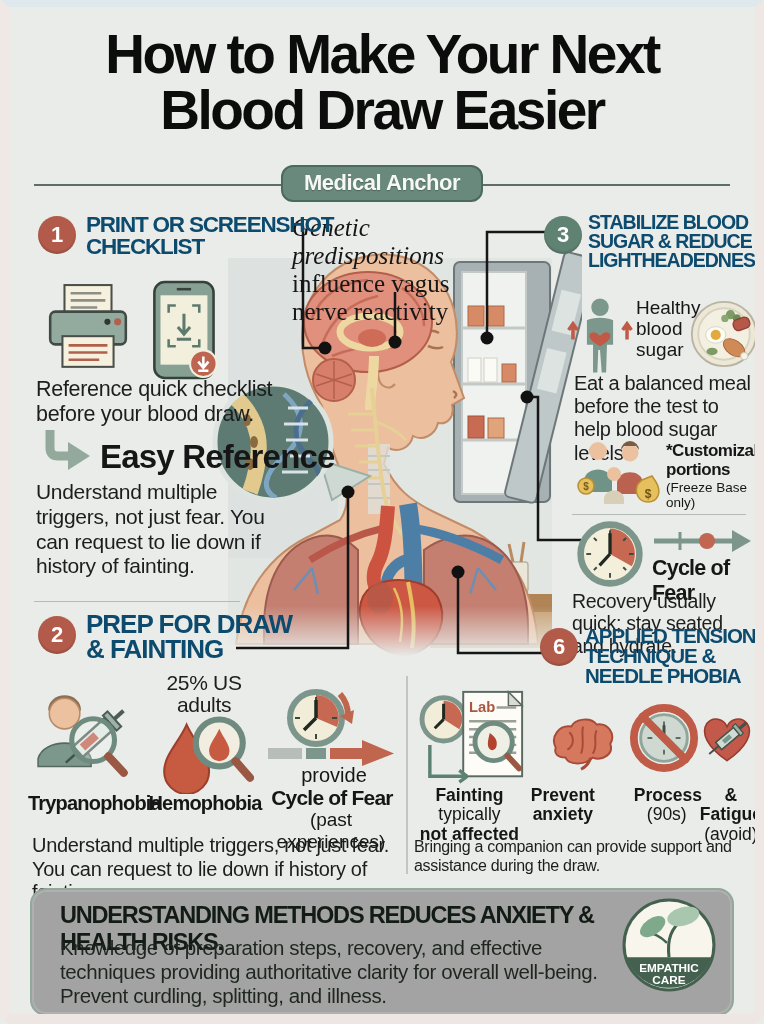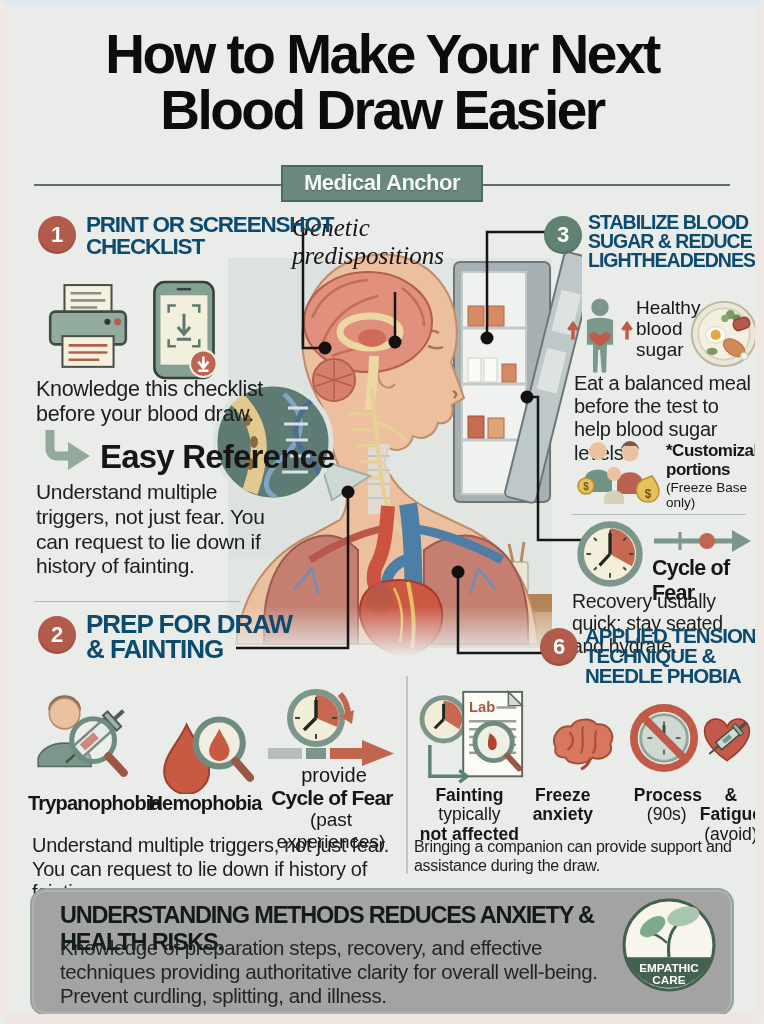--- a/index.html
+++ b/index.html
@@ -11,21 +11,21 @@
   .frame{position:absolute;inset:0;pointer-events:none;z-index:50;
     border-left:9px solid #f0e8e4;border-right:9px solid #efe7e3;
     border-bottom:10px solid #eee6e2;border-top:7px solid #dfe8ec;
     border-radius:4px 4px 14px 14px;}
   .abs{position:absolute;}
   
   .title{top:26px;left:0;width:764px;text-align:center;
     font-weight:700;font-size:55px;line-height:1.02;letter-spacing:-2.5px;color:#0c0c0c;}
   .hline{top:184px;left:34px;width:696px;height:2px;background:#5b6f64;}
   .badge{top:165px;left:281px;width:202px;height:37px;background:#68897c;
-    border:2px solid #4b6a5e;border-radius:0;box-sizing:border-box;
+    border:2px solid #4b6a5e;border-radius:12px;box-sizing:border-box;
     color:#f6f8f5;font-weight:700;font-size:22px;text-align:center;line-height:32px;
     letter-spacing:-0.5px;text-shadow:0 1px 1px rgba(0,0,0,.25);z-index:3;}
   
   .numcirc{width:38px;height:38px;border-radius:50%;color:#fff;font-weight:700;
     font-size:22px;text-align:center;line-height:38px;z-index:3;
     box-shadow:inset 0 -2px 2px rgba(0,0,0,.15);}
   .red{background:#b25b4a;} .grn{background:#5f8273;}
   .sechead{font-weight:700;color:#0c4a6e;line-height:0.98;letter-spacing:-1px;z-index:3;}
   .body{color:#1d1d1d;letter-spacing:-0.3px;z-index:3;}
   .bold{font-weight:700;}
@@ -171,20 +171,21 @@
         <circle cx="223" cy="144" r="6.5"></circle>
       <circle cx="315" cy="140" r="6.5"></circle>
         <circle cx="355" cy="199" r="6.5"></circle>
       <circle cx="176" cy="294" r="6.5"></circle>
         <circle cx="286" cy="374" r="6.5"></circle>
     </g>
   </svg>
 
   <div class="abs z3" style="left:292px;top:214px;width:196px;line-height:1.12;font-size:25px;font-family:Liberation Serif, serif;">
     <span style="display:block;font-style:italic;">Genetic predispositions</span>
+    <span>influence vagus nerve reactivity</span>
   </div>
 
   <div class="abs numcirc red" style="left:38px;top:216px;">1</div>
   <div class="abs sechead" style="left:86px;top:214px;width:256px;font-size:22.5px;letter-spacing:-1.2px;">PRINT OR SCREENSHOT CHECKLIST</div>
 
   <svg class="abs z3" style="left:42px;top:283px;" width="92" height="90" viewBox="0 0 90 88">
     <rect x="22" y="2" width="46" height="30" fill="#f6f1de" stroke="#4a4f49" stroke-width="2"></rect>
     <path d="M28,10 h30 M28,17 h34 M28,24 h26" stroke="#8b8f86" stroke-width="2.5"></path>
     <rect x="8" y="28" width="74" height="32" rx="5" fill="#93aa9e" stroke="#414a44" stroke-width="2.5"></rect>
     <circle cx="64" cy="38" r="3" fill="#2f3732"></circle>
@@ -196,21 +197,21 @@
   <svg class="abs z3" style="left:152px;top:280px;" width="68" height="102" viewBox="0 0 66 100">
     <rect x="2" y="2" width="58" height="94" rx="10" fill="#86a094" stroke="#37413b" stroke-width="2.5"></rect>
     <line x1="24" y1="9" x2="38" y2="9" stroke="#37413b" stroke-width="2.5"></line>
     <rect x="8" y="15" width="46" height="68" fill="#f3efdd"></rect>
     <path d="M16,32 v-7 h7 M39,25 h7 v7 M46,58 v7 h-7 M23,65 h-7 v-7" stroke="#5d7a6e" stroke-width="2.5" fill="none"></path>
     <path d="M31,33 v18 M25,46 l6,7 6,-7 M24,58 h14" stroke="#5d7a6e" stroke-width="3" fill="none"></path>
     <circle cx="50" cy="82" r="13" fill="#bd6550" stroke="#f3efdd" stroke-width="2"></circle>
     <path d="M50,75 v9 M45,80 l5,6 5,-6 M45,89 h10" stroke="#fff" stroke-width="2.5" fill="none"></path>
   </svg>
 
-  <div class="abs body" style="left:36px;top:377px;width:238px;font-size:21.5px;line-height:1.14;">Knowledge this checklist before your blood draw.</div>
+  <div class="abs body" style="left:36px;top:377px;width:238px;font-size:21.5px;line-height:1.14;">Reference quick checklist before your blood draw.</div>
 
   <svg class="abs z3" style="left:42px;top:428px;" width="50" height="44" viewBox="0 0 50 44">
     <path d="M8,2 V20 Q8,28 16,28 H28" stroke="#93a99b" stroke-width="9" fill="none"></path>
     <path d="M26,14 L48,28 L26,42 Z" fill="#93a99b"></path>
   </svg>
   <div class="abs bold" style="left:100px;top:438px;font-size:33px;letter-spacing:-0.8px;z-index:3;">Easy Reference</div>
 
   <div class="abs body" style="left:36px;top:480px;width:246px;font-size:21px;line-height:1.18;">Understand multiple triggers, not just fear. You can request to lie down if history of fainting.</div>
 
   <div class="abs hr" style="left:34px;top:601px;width:206px;"></div>
@@ -226,20 +227,21 @@
       <line x1="22" y1="50" x2="38" y2="50" stroke="#44524a" stroke-width="2.5"></line>
       <rect x="38" y="43" width="42" height="14" fill="#dfe8e3" stroke="#4e5c55" stroke-width="2.5"></rect>
       <rect x="44" y="46" width="18" height="8" fill="#c05a47"></rect>
       <rect x="80" y="40" width="6" height="20" fill="#9db3a8" stroke="#4e5c55" stroke-width="2"></rect>
       <line x1="86" y1="50" x2="98" y2="50" stroke="#4e5c55" stroke-width="4"></line>
     </g>
     <circle cx="58" cy="52" r="21" fill="rgba(242,246,242,0.3)" stroke="#6f8b80" stroke-width="5"></circle>
     <line x1="73" y1="68" x2="88" y2="84" stroke="#9a5844" stroke-width="8" stroke-linecap="round"></line>
   </svg>
 
+  <div class="abs body ctr" style="left:150px;top:672px;width:108px;font-size:21px;line-height:1.05;">25% US adults</div>
 
   <svg class="abs z3" style="left:156px;top:700px;" width="98" height="94" viewBox="0 0 96 92">
     <path d="M30,24 C38,42 52,54 52,70 A22,22 0 1 1 8,70 C8,54 22,42 30,24 Z" fill="#c75b42" stroke="#9c3f2b" stroke-width="2"></path>
     <circle cx="62" cy="42" r="23" fill="#f1ede0" stroke="#6f8b80" stroke-width="6"></circle>
     <path d="M62,28 C66,37 72,43 72,50 A10,10 0 1 1 52,50 C52,43 58,37 62,28 Z" fill="#c75b42"></path>
     <line x1="78" y1="60" x2="92" y2="76" stroke="#9a5844" stroke-width="8" stroke-linecap="round"></line>
   </svg>
 
   <svg class="abs z3" style="left:266px;top:686px;" width="130" height="80" viewBox="0 0 130 80">
     <circle cx="50" cy="32" r="26" fill="#f2edd9" stroke="#7d968b" stroke-width="6"></circle>
@@ -389,21 +391,21 @@
       <line x1="61" y1="36" x2="72" y2="36" stroke="#44524a" stroke-width="4"></line>
     </g>
   </svg>
 
   <div class="abs" style="left:410px;top:786px;width:352px;display:flex;z-index:3;">
     <div class="ctr" style="width:140px;font-size:17.5px;line-height:1.1;">
       <span class="bold">Fainting</span><span> typically</span>
       <span class="bold" style="display:block;">not affected</span>
     </div>
     <div class="ctr bold" style="width:80px;font-size:17.5px;line-height:1.1;">
-      <span style="display:block;">Freeze</span>
+      <span style="display:block;">Prevent</span>
       <span style="display:block;">anxiety</span>
     </div>
     <div class="ctr" style="width:66px;font-size:17.5px;line-height:1.1;margin-left:37px;">
       <span class="bold" style="display:block;">Process</span>
       <span style="display:block;">(90s)</span>
     </div>
     <div class="ctr" style="width:66px;font-size:17.5px;line-height:1.1;">
       <span class="bold" style="display:block;">&amp; Fatigue</span>
       <span style="display:block;">(avoid)</span>
     </div>

